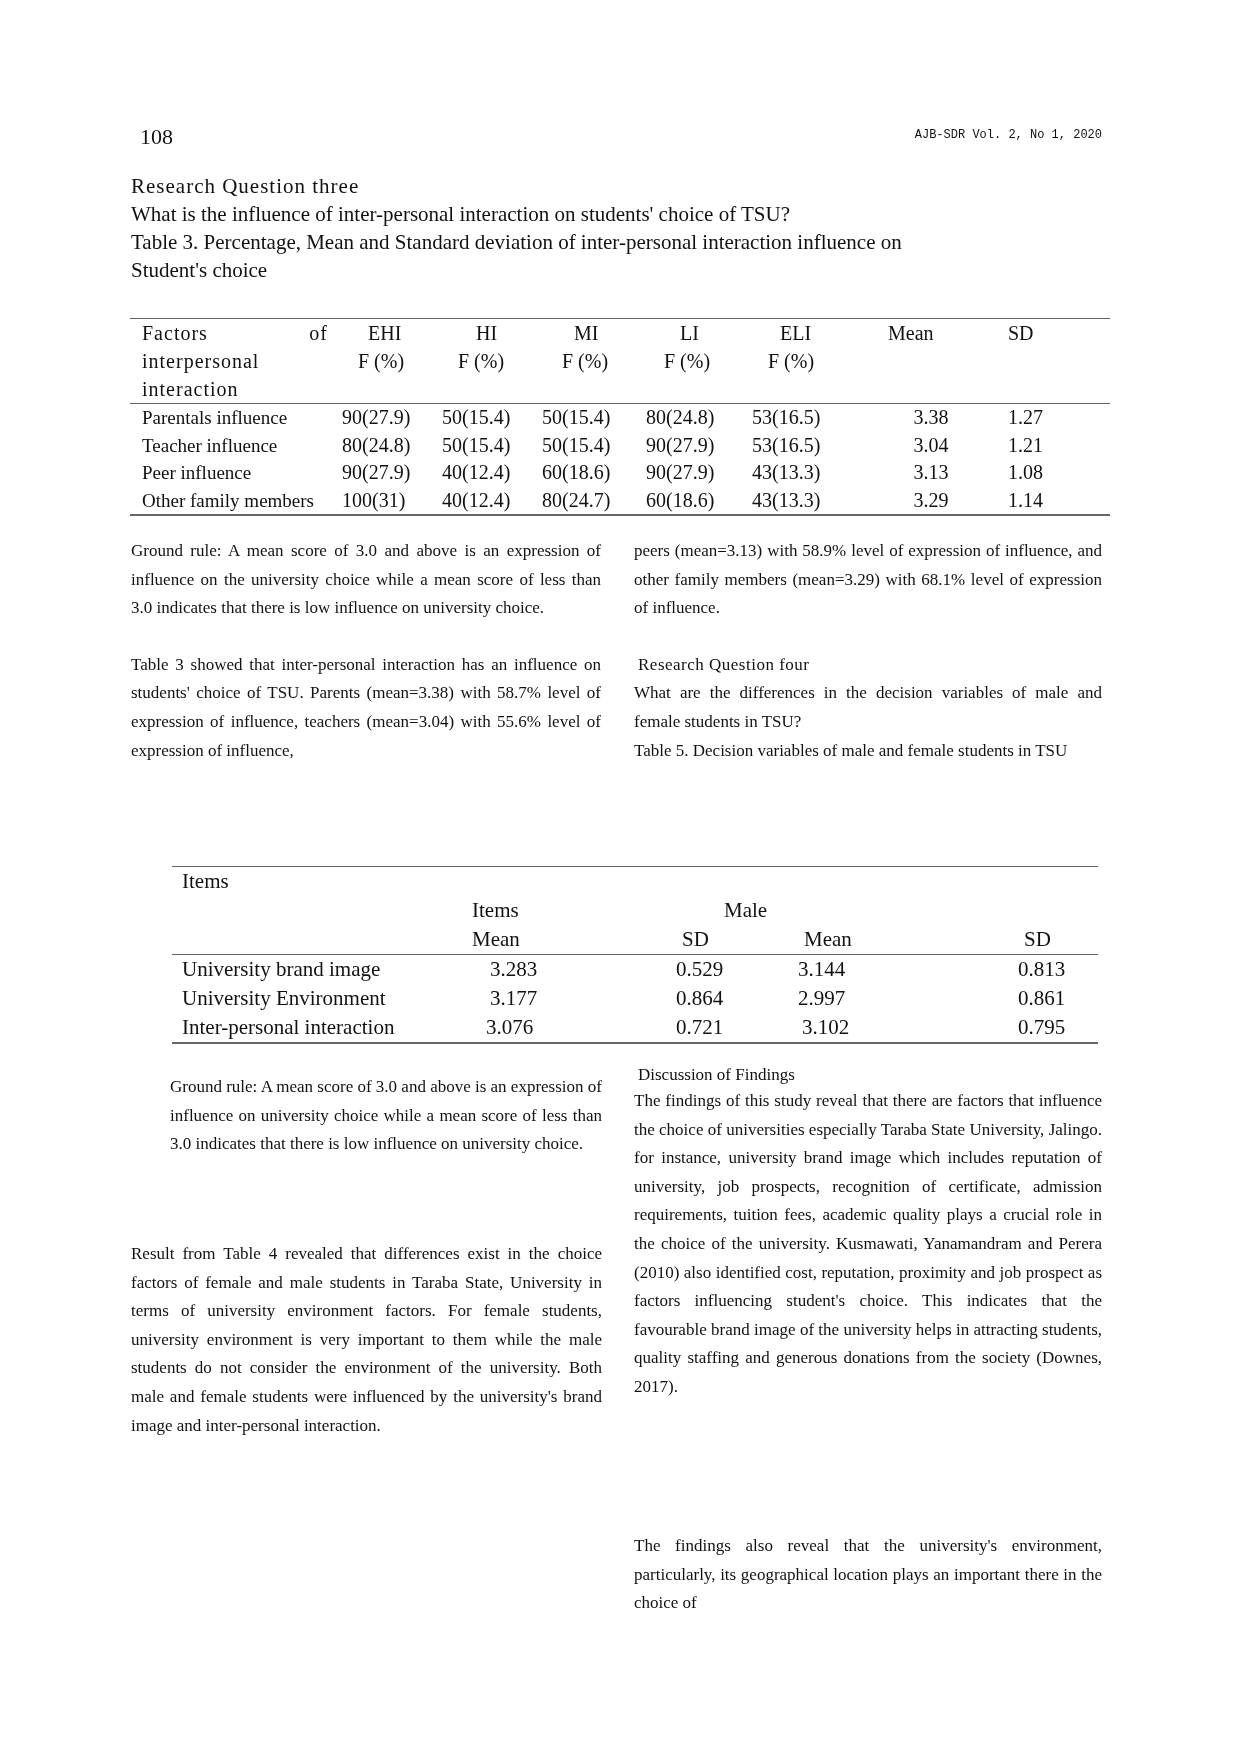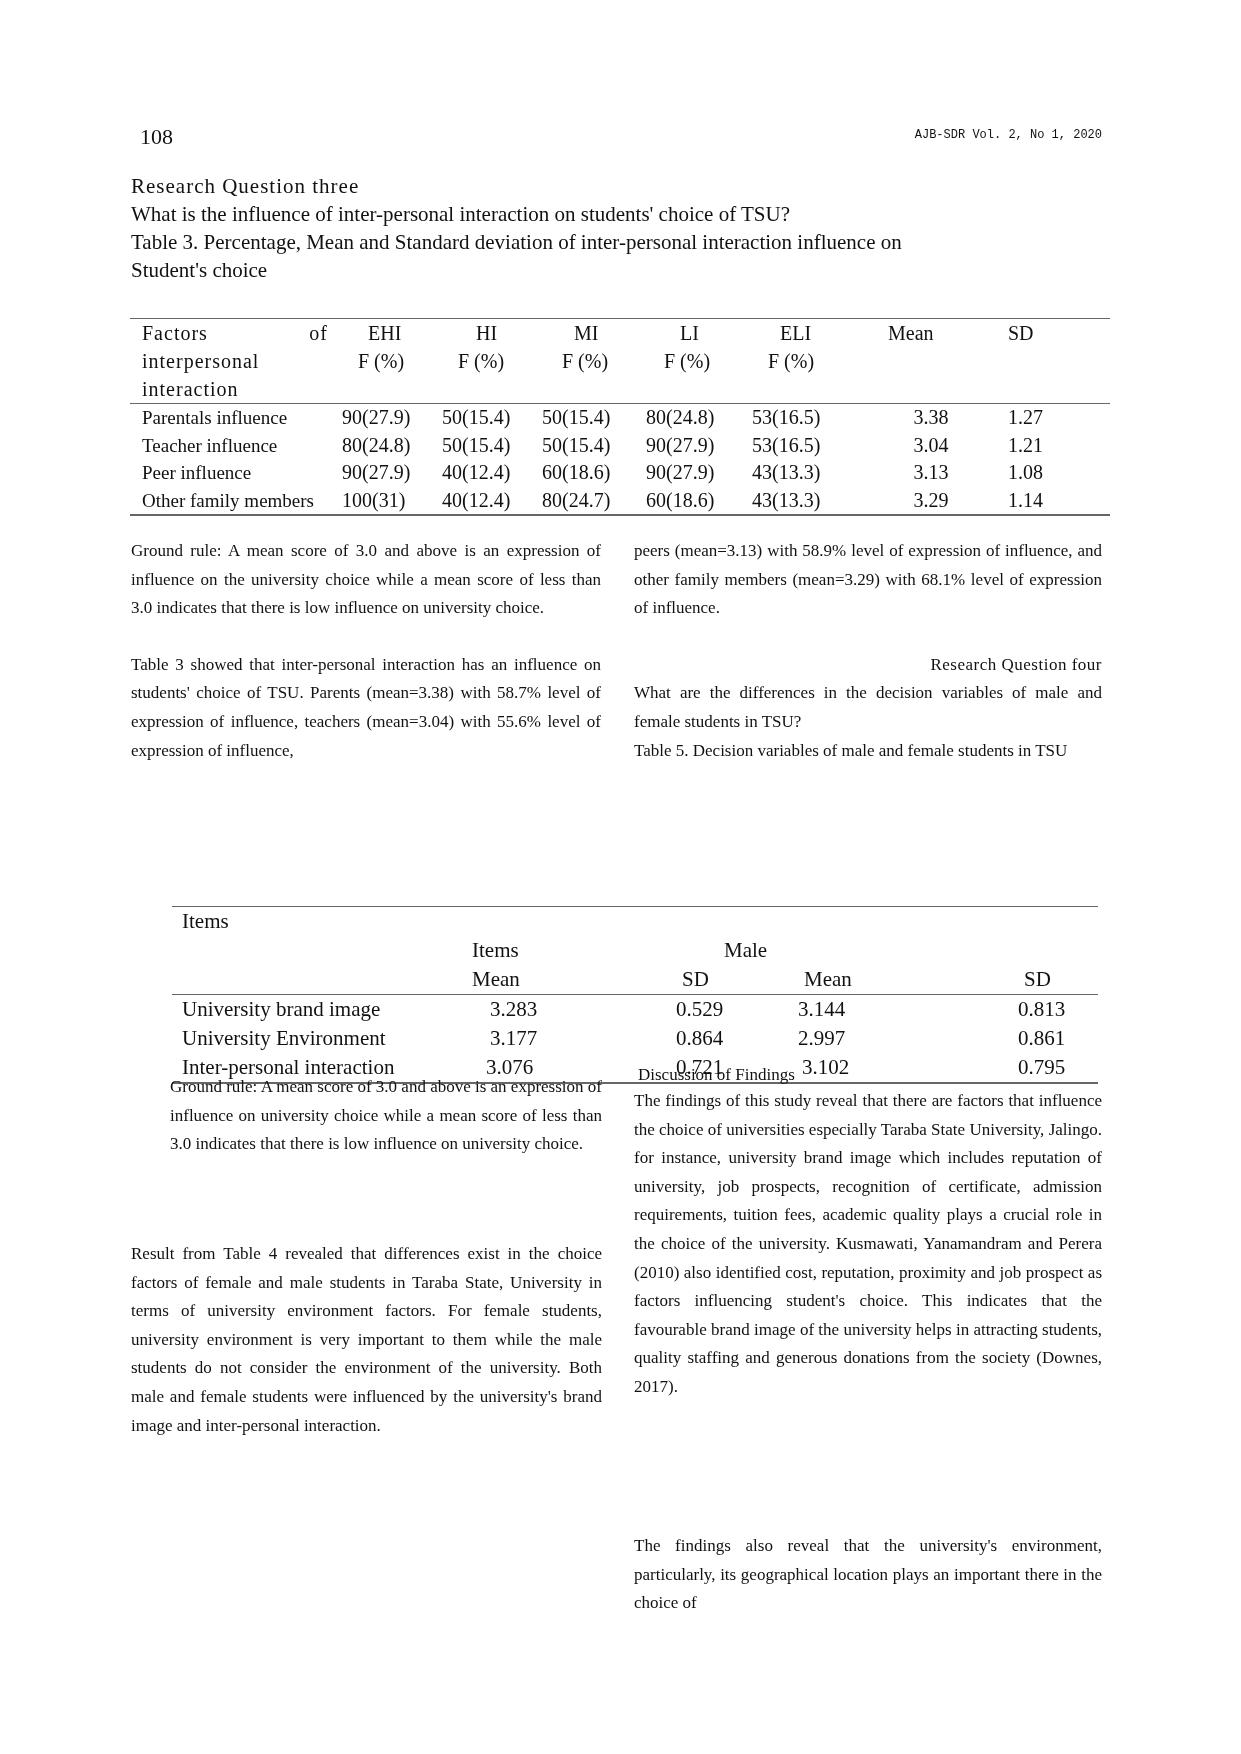--- a/index.html
+++ b/index.html
@@ -22,21 +22,21 @@
   .t3 .hdr-lbl { padding-left: 12px; letter-spacing: 1px; width: 200px; }
   .t3 .ctr { text-align: center; }
 
   .col { font-size: 17px; line-height: 28.6px; text-align: justify; }
   .col p { margin: 0; }
   .left1 { left: 131px; top: 537px; width: 470px; }
   .right1 { left: 634px; top: 537px; width: 468px; }
   .gap { height: 28px; }
 
   .t4 { left: 172px; top: 866px; width: 926px; font-size: 21px; }
-  .t4 { border-top: 1.5px solid #666; border-bottom: 2px solid #666; margin-top: 40px; }
+  .t4 { border-top: 1.5px solid #666; border-bottom: 2px solid #666; }
   .t4 th { font-weight: normal; text-align: left; padding: 0; line-height: 29px; }
   .t4 thead tr:last-child th { border-bottom: 1.5px solid #666; }
   .t4 td { padding: 0; line-height: 29px; white-space: nowrap; }
   .t4 .lbl { padding-left: 10px; }
 
   .left2 { left: 170px; top: 1073px; width: 432px; }
   .left3 { left: 131px; top: 1240px; width: 471px; }
   .right2 { left: 634px; top: 1063px; width: 468px; }
   .right3 { left: 634px; top: 1532px; width: 468px; }
 </style>
@@ -138,21 +138,21 @@
 
 <div class="abs col left1">
   <p>Ground rule: A mean score of 3.0 and above is an expression of influence on the university choice while a mean score of less than 3.0 indicates that there is low influence on university choice.</p>
   <div class="gap"></div>
   <p>Table 3 showed that inter-personal interaction has an influence on students' choice of TSU. Parents (mean=3.38) with 58.7% level of expression of influence, teachers (mean=3.04) with 55.6% level of expression of influence,</p>
 </div>
 
 <div class="abs col right1">
   <p>peers (mean=3.13) with 58.9% level of expression of influence, and other family members (mean=3.29) with 68.1% level of expression of influence.</p>
   <div class="gap"></div>
-  <p style="text-align:right;padding-left:4px;letter-spacing:0.5px">Research Question four</p>
+  <p style="text-align:left;padding-left:4px;letter-spacing:0.5px">Research Question four</p>
   <p>What are the differences in the decision variables of male and female students in TSU?</p>
   <p>Table 5. Decision variables of male and female students in TSU</p>
 </div>
 
 <table class="abs t4">
   <thead>
     <tr>
       <th class="lbl" style="width:290px">Items</th>
       <th style="width:180px"></th>
       <th style="width:130px"></th>

